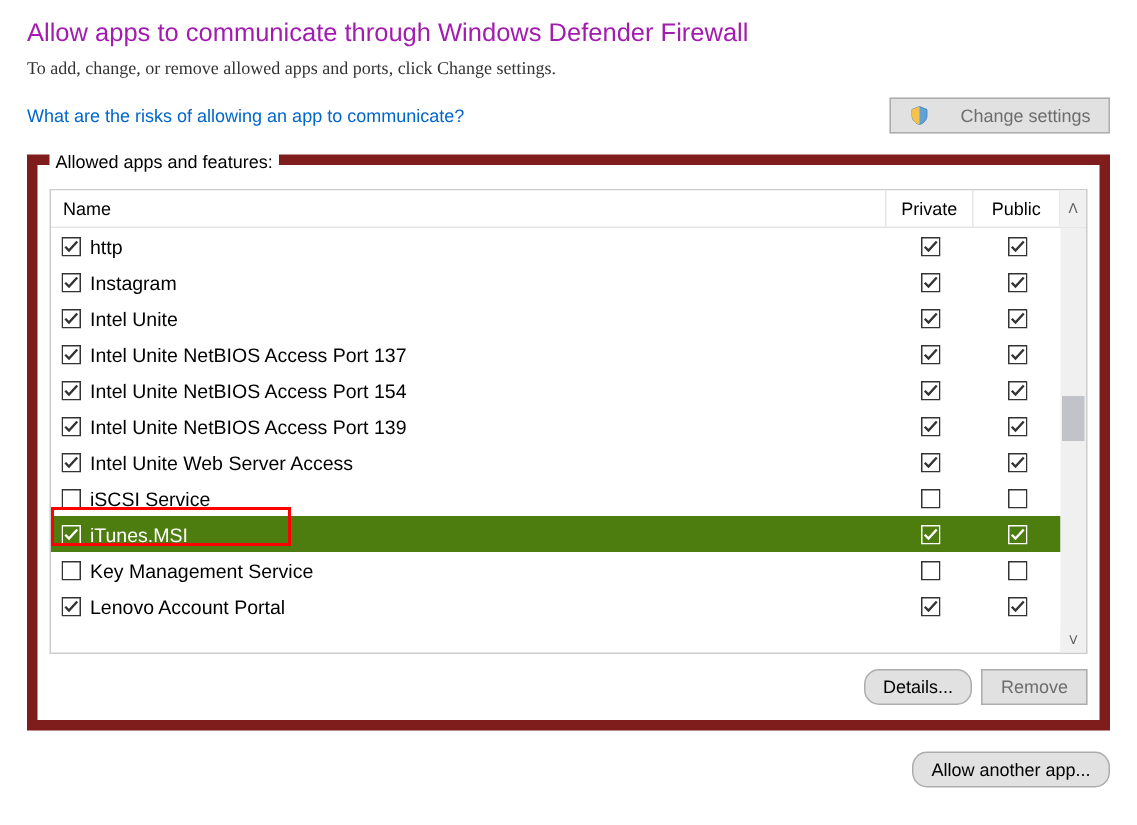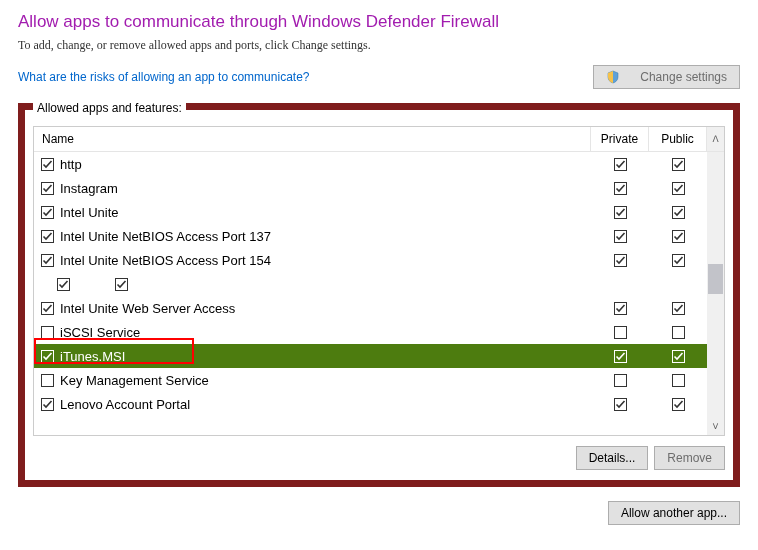--- a/index.html
+++ b/index.html
@@ -42,20 +42,21 @@
       color: #6d6d6d;
       cursor: default;
       font-family: inherit;
       display: inline-flex;
       align-items: center;
       gap: 20px;
     }
     .btn.enabled {
       color: #000;
       cursor: pointer;
+      border-radius: 10px;
     }
     .shield-icon {
       display: inline-block;
       width: 14px;
       height: 14px;
     }
     .group {
       border: 7px solid #7f1d1d;
       padding: 10px 8px 10px 8px;
       position: relative;
@@ -347,20 +348,29 @@
             <div class="col-pub-cell">
               <span class="chk">
                 <svg width="13" height="13" viewBox="0 0 13 13">
                   <rect x="0.5" y="0.5" width="12" height="12" fill="none" stroke="#333" stroke-width="1"></rect>
                   <path d="M2.5 6.5 L5 9 L10.5 3" fill="none" stroke="#333" stroke-width="1.6"></path>
                 </svg>
               </span>
             </div>
           </div>
           <div class="row">
+            <div class="col-name-cell">
+              <span class="chk">
+                <svg width="13" height="13" viewBox="0 0 13 13">
+                  <rect x="0.5" y="0.5" width="12" height="12" fill="none" stroke="#333" stroke-width="1"></rect>
+                  <path d="M2.5 6.5 L5 9 L10.5 3" fill="none" stroke="#333" stroke-width="1.6"></path>
+                </svg>
+              </span>
+              <span>Intel Unite NetBIOS Access Port 139</span>
+            </div>
             <div class="col-priv-cell">
               <span class="chk">
                 <svg width="13" height="13" viewBox="0 0 13 13">
                   <rect x="0.5" y="0.5" width="12" height="12" fill="none" stroke="#333" stroke-width="1"></rect>
                   <path d="M2.5 6.5 L5 9 L10.5 3" fill="none" stroke="#333" stroke-width="1.6"></path>
                 </svg>
               </span>
             </div>
             <div class="col-pub-cell">
               <span class="chk">

